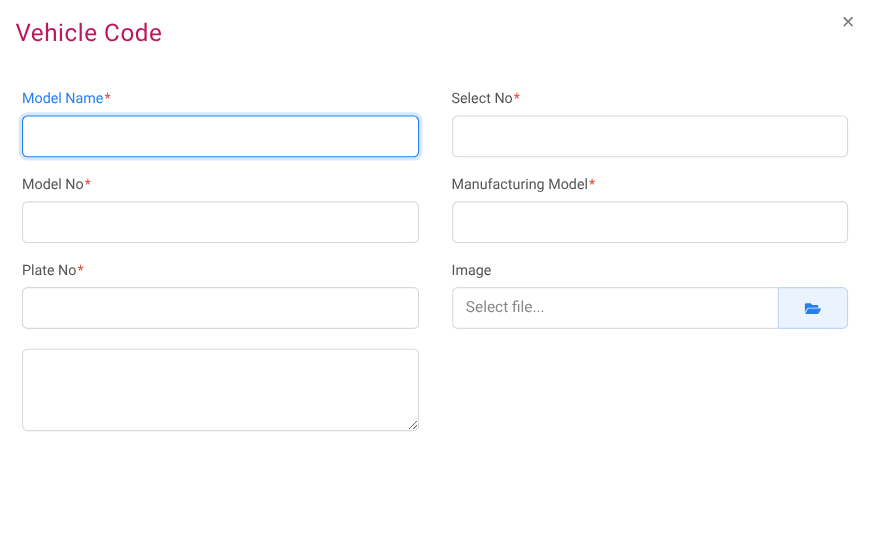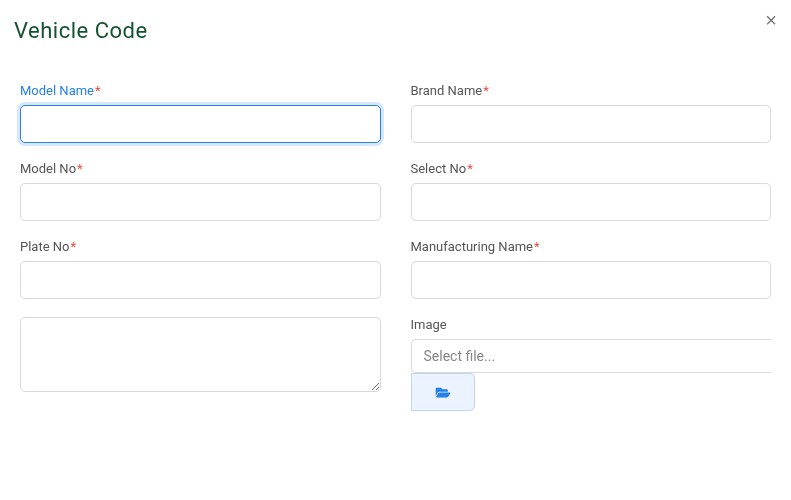--- a/index.html
+++ b/index.html
@@ -15,21 +15,21 @@
       position: relative;
       padding: 0;
     }
     .modal-header {
       padding: 18px 20px 10px 14px;
       position: relative;
     }
     .modal-title {
       font-size: 22px;
       font-weight: 400;
-      color: #14532d;
+      color: #be185d;
       letter-spacing: 0.5px;
     }
     .close-btn {
       position: absolute;
       top: 10px;
       right: 14px;
       font-size: 20px;
       color: #777;
       cursor: pointer;
       background: none;
@@ -88,21 +88,20 @@
       font-size: 14px;
       color: #333;
       background: #fff;
       outline: none;
       resize: both;
       font-family: inherit;
     }
     .file-input-wrapper {
       display: flex;
       width: 100%;
-      flex-direction: column;
     }
     .file-input-text {
       flex: 1;
       height: 38px;
       padding: 8px 12px;
       border: 1px solid #d9d9d9;
       border-right: none;
       border-radius: 5px 0 0 5px;
       font-size: 14px;
       color: #888;
@@ -161,37 +160,31 @@
     </div>
 
     <div class="form-group">
       <textarea class="form-textarea" style=""></textarea>
     </div>
 
   </div>
 
   <div class="col">
 
-    <div class="form-group">
-      <label class="form-label">
-        <span>Brand Name</span><span class="required-star">*</span>
-      </label>
-      <input type="text" class="form-input" value="" style="">
-    </div>
 
     <div class="form-group">
       <label class="form-label">
         <span>Select No</span><span class="required-star">*</span>
       </label>
       <input type="text" class="form-input" value="" style="">
     </div>
 
     <div class="form-group">
       <label class="form-label">
-        <span>Manufacturing Name</span><span class="required-star">*</span>
+        <span>Manufacturing Model</span><span class="required-star">*</span>
       </label>
       <input type="text" class="form-input" value="" style="">
     </div>
 
     <div class="form-group">
       <label class="form-label">
         <span>Image</span>
       </label>
       <div class="file-input-wrapper">
         <div class="file-input-text">Select file...</div>

